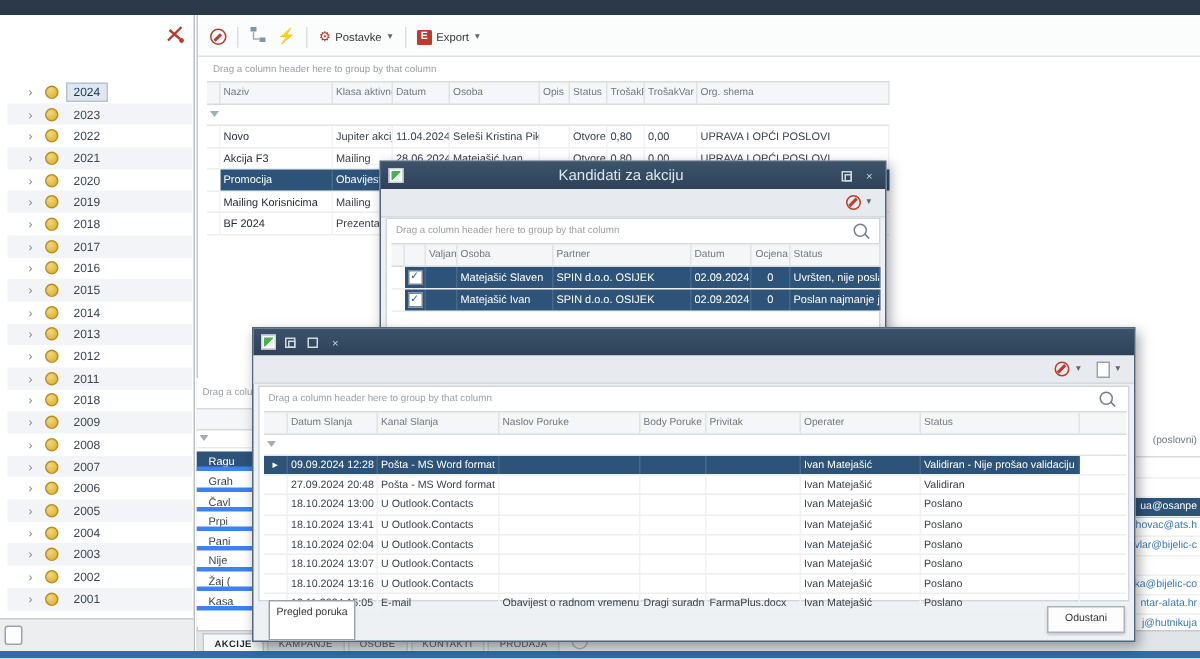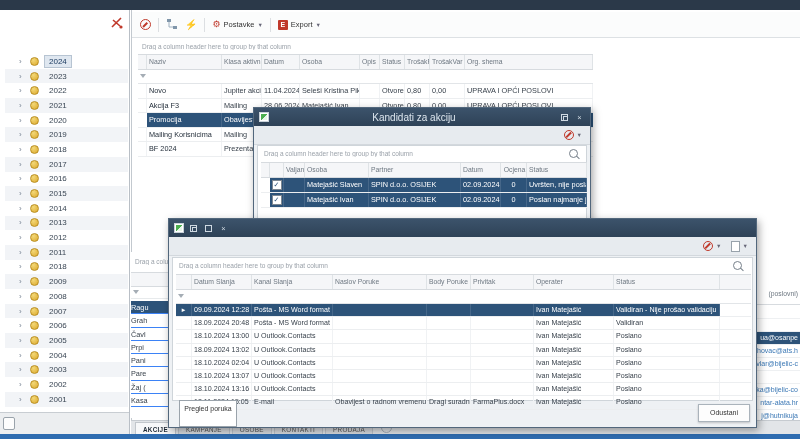--- a/index.html
+++ b/index.html
@@ -99,21 +99,21 @@
   .tabbar{position:absolute;left:131px;top:420px;width:669px;height:15px;background:#e2e5e8;border-top:1px solid #c6cbd0;z-index:2;display:flex;align-items:flex-end;padding-left:4px;box-sizing:border-box}
   .tabstrip{display:flex;align-items:flex-end;gap:2px}
   .tab{height:12px;padding:0 7px;font-size:6.3px;line-height:13px;color:#555;background:#dadde0;border:1px solid #c2c7cc;border-bottom:none;letter-spacing:.3px;white-space:nowrap}
   .tab.selected{background:#f7f8f9;color:#1c2733;font-weight:bold}
   .tabcircle{width:9px;height:9px;border:1px solid #a8b0b8;border-radius:50%;margin:0 0 2px 8px}
   
   .leftfrag{position:absolute;left:131px;top:252px;width:37px;height:166px;background:#fff;z-index:1;overflow:hidden}
   .lf-hdrband{position:absolute;left:0;top:20px;width:37px;height:13px;background:#f5f6f8;border-top:1px solid #d7dbdf;border-bottom:1px solid #d7dbdf}
   .lf-filter{position:absolute;left:0;top:34px;width:37px;height:12px;border-bottom:1px solid #e7eaec}
   .lfrows{position:absolute;left:0;top:49px;width:37px}
-  .lfrow{height:13.3px;font-size:7.3px;color:#39424c;line-height:13px;border-bottom:1px solid #3b82f6;overflow:hidden;white-space:nowrap;box-sizing:border-box}
+  .lfrow{height:13.3px;font-size:7.3px;color:#39424c;line-height:13px;padding-left:8px;border-bottom:3px solid #3b82f6;overflow:hidden;white-space:nowrap;box-sizing:border-box}
   .lfrow.fsel{background:#2d5379;color:#fff}
   .rightfrag{position:absolute;left:755px;top:236px;width:45px;height:196px;background:#fff;z-index:1;overflow:hidden}
   .rf-hdr{position:absolute;right:2px;top:54px;font-size:6.8px;color:#6e7882;white-space:nowrap}
   .rf-hdrline{position:absolute;left:0;top:68px;width:45px;border-bottom:1px solid #d7dbdf}
   .rfrows{position:absolute;left:0;top:70px;width:45px}
   .rfrow{position:relative;height:12px;border-bottom:1px solid #eef0f2;overflow:hidden}
   .rfrow span{position:absolute;right:2px;top:0;font-size:7px;color:#3b78b5;line-height:12px;white-space:nowrap}
   .rfrow.fsel{background:#2d5379}
   .rfrow.fsel span{color:#fff}
 </style>
@@ -350,21 +350,21 @@
   <div class="lf-hdrband"></div>
   <div class="lf-filter">
     <span class="funnel" style="top:4px"></span>
   </div>
   <div class="lfrows">
       <div class="lfrow fsel">Ragu</div>
       <div class="lfrow">Grah</div>
       <div class="lfrow">Čavl</div>
       <div class="lfrow">Prpi</div>
       <div class="lfrow">Pani</div>
-      <div class="lfrow">Pare</div>
+      <div class="lfrow">Nije</div>
       <div class="lfrow">Žaj (</div>
       <div class="lfrow">Kasa</div>
     </div>
 </div>
 
 <div class="rightfrag">
   <div class="rf-hdr">(poslovni)</div>
   <div class="rf-hdrline"></div>
   <div class="rfrows">
       <div class="rfrow">
@@ -503,41 +503,41 @@
             <div class="cell k0">09.09.2024 12:28</div>
             <div class="cell k1">Pošta - MS Word format</div>
             <div class="cell k2"></div>
             <div class="cell k3"></div>
             <div class="cell k4"></div>
             <div class="cell k5">Ivan Matejašić</div>
             <div class="cell k6">Validiran - Nije prošao validaciju</div>
           </div>
           <div class="grow3">
             <div class="cell ci"></div>
-            <div class="cell k0">18.09.2024 20:48</div>
+            <div class="cell k0">27.09.2024 20:48</div>
             <div class="cell k1">Pošta - MS Word format</div>
             <div class="cell k2"></div>
             <div class="cell k3"></div>
             <div class="cell k4"></div>
             <div class="cell k5">Ivan Matejašić</div>
             <div class="cell k6">Validiran</div>
           </div>
           <div class="grow3">
             <div class="cell ci"></div>
             <div class="cell k0">18.10.2024 13:00</div>
             <div class="cell k1">U Outlook.Contacts</div>
             <div class="cell k2"></div>
             <div class="cell k3"></div>
             <div class="cell k4"></div>
             <div class="cell k5">Ivan Matejašić</div>
             <div class="cell k6">Poslano</div>
           </div>
           <div class="grow3">
             <div class="cell ci"></div>
-            <div class="cell k0">18.09.2024 13:02</div>
+            <div class="cell k0">18.10.2024 13:41</div>
             <div class="cell k1">U Outlook.Contacts</div>
             <div class="cell k2"></div>
             <div class="cell k3"></div>
             <div class="cell k4"></div>
             <div class="cell k5">Ivan Matejašić</div>
             <div class="cell k6">Poslano</div>
           </div>
           <div class="grow3">
             <div class="cell ci"></div>
             <div class="cell k0">18.10.2024 02:04</div>

